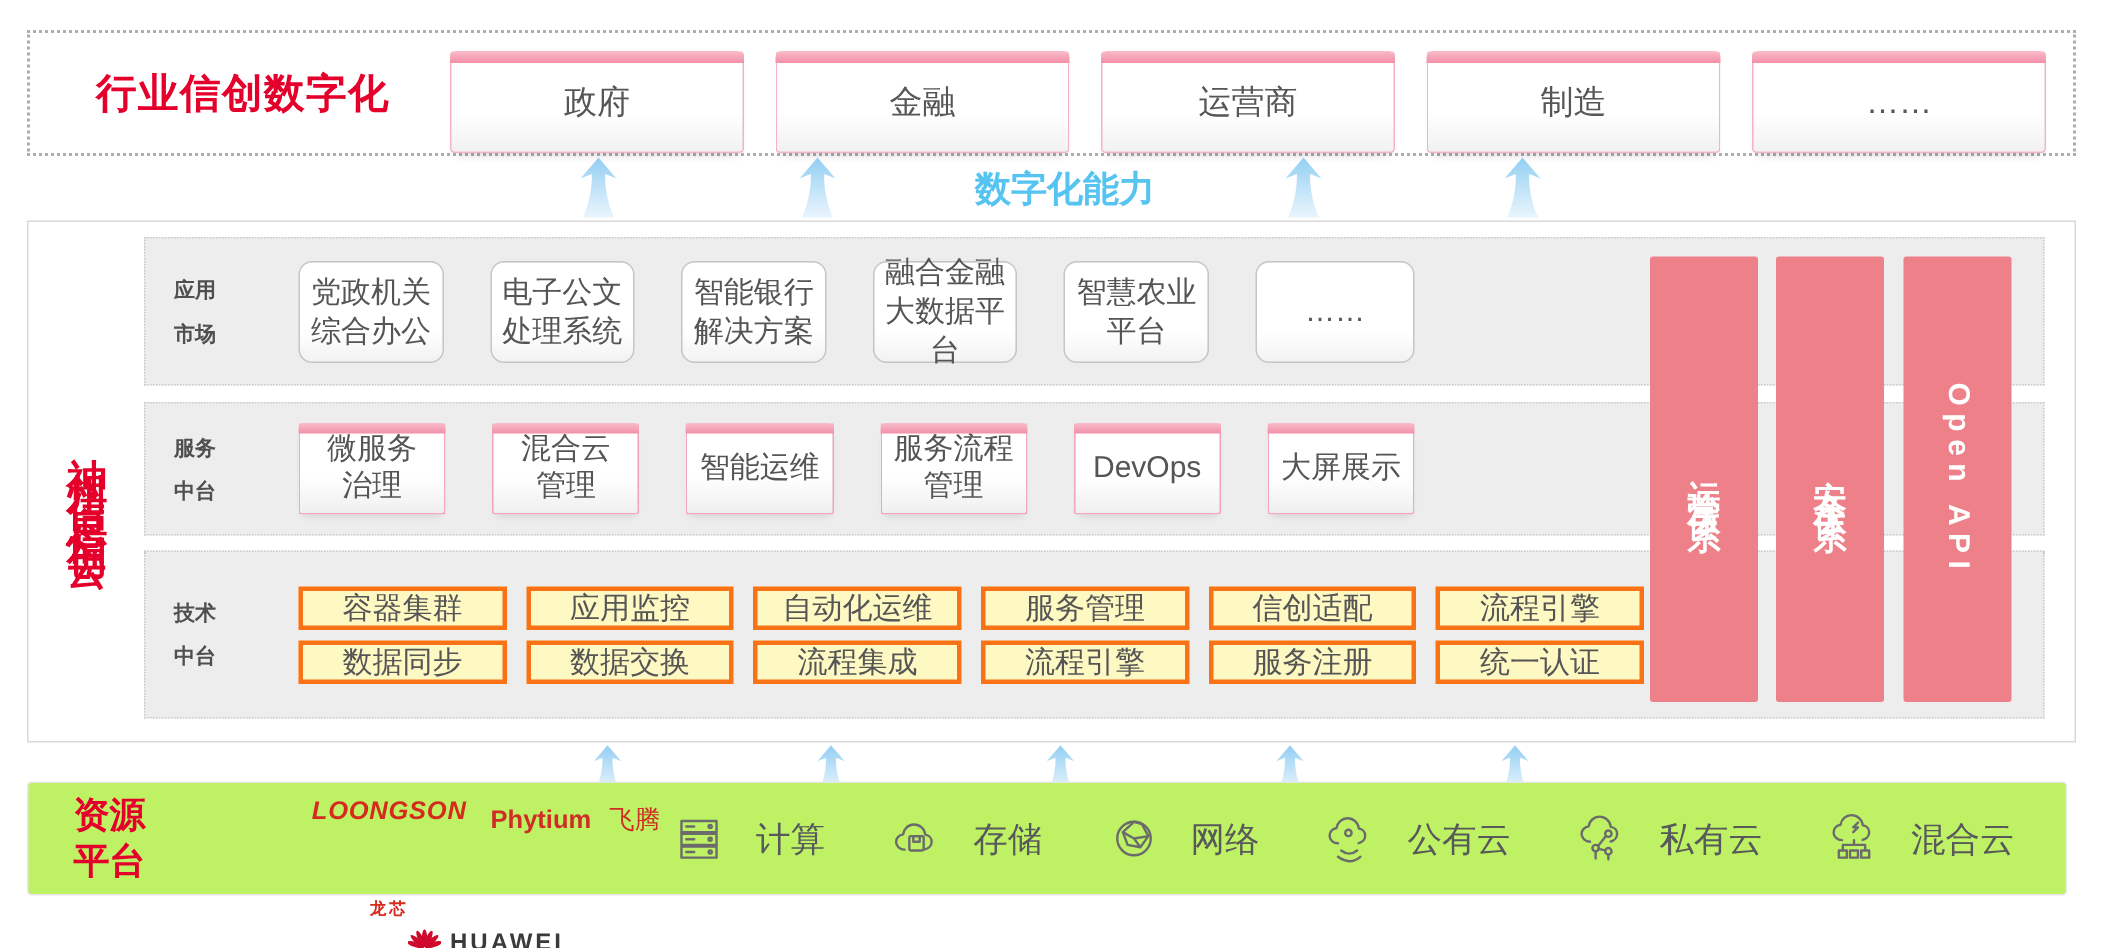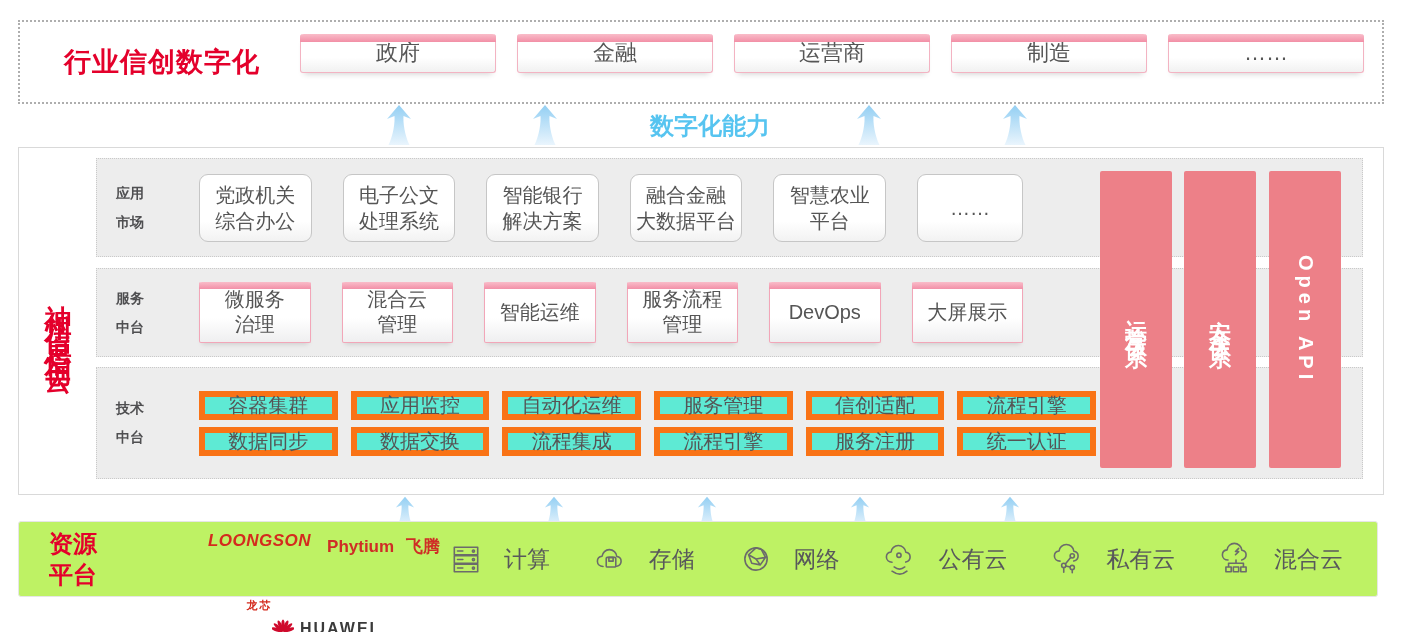--- a/index.html
+++ b/index.html
@@ -3,70 +3,70 @@
 <meta charset="utf-8">
 <style>
   * { margin:0; padding:0; box-sizing:border-box; }
   html,body { width:1402px; height:632px; background:#fff; font-family:"Liberation Sans","DejaVu Sans",sans-serif; overflow:hidden; }
   .abs { position:absolute; }
   body { position:relative; }
 
   
   .top-band { left:18px; top:20px; width:1366px; height:84px; border:2px dotted #aeaeae; }
   .top-label { left:44px; top:0; height:80px; display:flex; align-items:center; font-size:27px; font-weight:bold; color:#e4002b; letter-spacing:1px; }
-  .industries { left:280px; right:18px; top:12px; height:39px; display:flex; gap:21px; }
+  .industries { left:280px; right:18px; top:12px; height:68px; display:flex; gap:21px; }
   .industry-box { flex:1; position:relative; border:1px solid #f3b3c2; border-top:none; border-radius:3px;
       background:linear-gradient(#ffffff 62%, #f1f1f1); display:flex; align-items:center; justify-content:center;
       font-size:22px; color:#565656; box-shadow:0 5px 6px -4px rgba(0,0,0,.18); }
   .industry-box::before { content:""; position:absolute; top:0; left:-1px; right:-1px; height:8px;
       background:linear-gradient(#f9bcc9,#f28fa6); border-radius:4px 4px 0 0; }
 
   
   .cap-label { top:110px; left:640px; width:140px; text-align:center; font-size:24px; font-weight:bold; color:#56c4f0; }
   .up-arrow { width:34px; height:42px; }
   .up-arrow-sm { width:30px; height:32px; }
 
   
   .main-box { left:18px; top:147px; width:1366px; height:348px; background:#fff; border:1px solid #d9d9d9; }
   .v-title { left:0; top:0; bottom:0; width:78px; display:flex; align-items:center; justify-content:center;
       writing-mode:vertical-rl; text-orientation:upright; font-size:27px; font-weight:bold; color:#e4002b; letter-spacing:11px; }
   .row { left:77px; width:1267px; background:#ededed; border:1px dotted #c9c9c9; display:flex; align-items:center; padding-left:19px; }
   .row-1 { top:10px; height:99px; }
   .row-2 { top:120px; height:89px; }
   .row-3 { top:219px; height:112px; }
   .row-label { width:66px; font-size:14px; font-weight:bold; color:#4f4f51; line-height:29px; white-space:pre-line; }
-  .boxes { width:824px; margin-left:17px; display:flex; gap:31px; align-items:center; }
+  .boxes { width:744px; margin-left:17px; display:flex; gap:31px; align-items:center; }
   .app-box { flex:1; height:68px; background:linear-gradient(#ffffff 70%, #f2f2f2); border:1px solid #c6c6c6; border-radius:9px;
       display:flex; align-items:center; justify-content:center; text-align:center; font-size:20px; line-height:26px; color:#555; white-space:pre-line; }
   .app-box.small { flex:0 0 106px; }
   .svc-box { flex:1; position:relative; height:61px; border:1px solid #f2a6b8; border-top:none; border-radius:2px;
       background:linear-gradient(#ffffff 60%, #efeff0); display:flex; align-items:center; justify-content:center;
       text-align:center; font-size:20px; line-height:25px; color:#555; white-space:pre-line; box-shadow:0 4px 5px -3px rgba(0,0,0,.15); }
   .svc-box::before { content:""; position:absolute; top:0; left:-1px; right:-1px; height:7px;
       background:linear-gradient(#f9bcc9,#f290a8); border-radius:3px 3px 0 0; }
   .tech-grid { width:897px; margin-left:17px; display:grid; grid-template-columns:repeat(6,1fr); gap:7px 13px; }
-  .tech-box { height:29px; background:#5eead4; border:6px solid #f97316; display:flex; align-items:center; justify-content:center;
+  .tech-box { height:29px; background:#fef9c3; border:3px solid #f97316; display:flex; align-items:center; justify-content:center;
       font-size:20px; color:#555; }
   .pillar { top:23px; width:72px; height:297px; background:#ed8088; border-radius:2px; display:flex; align-items:center; justify-content:center;
       color:#fff; font-weight:bold; writing-mode:vertical-rl; }
   .pillar.cn { text-orientation:upright; font-size:22px; letter-spacing:9px; }
   .pillar.en { font-size:20px; letter-spacing:5px; }
   .pillar-1 { left:1081px; } .pillar-2 { left:1165px; } .pillar-3 { left:1250px; }
 
   
   .res-band { left:18px; top:521px; width:1360px; height:76px; background:#bef264; border:1px solid #e6e6e6; border-radius:3px; }
   .res-label { left:30px; top:0; bottom:0; display:flex; align-items:center; font-size:24px; font-weight:bold; color:#e4002b;
       line-height:31px; white-space:pre-line; }
   .vendors { left:180px; top:9px; width:250px; text-align:center; }
   .vendor-row { display:flex; justify-content:center; align-items:flex-start; gap:16px; }
   .loongson-name { font-size:17px; font-weight:900; font-style:italic; color:#d42b1e; letter-spacing:.5px;text-align:right; }
   .loongson-sub { font-size:11px; font-weight:bold; color:#d42b1e; letter-spacing:2px;margin-top:47px; }
   .phytium { margin-top:4px; font-size:17px; color:#cf2d26; }
   .phytium-name { font-weight:bold; }
-  .phytium-sub { font-weight:700;margin-left:12px; }
+  .phytium-sub { font-weight:400;margin-left:12px; }
   .huawei { margin-top:6px; display:flex; align-items:center; justify-content:center; gap:6px; }
   .huawei-name { font-size:16px; font-weight:bold; color:#3a3a3a; letter-spacing:2px; }
   .res-items { left:430px; right:34px; top:0; bottom:0; display:flex; align-items:center; justify-content:space-between; }
   .res-item { display:flex; align-items:center; gap:21px; }
   .res-item .lbl { font-size:23px; color:#58595b; }
   .icon-svg { stroke:#6b6b6b; fill:none; stroke-width:1.5; stroke-linecap:round; stroke-linejoin:round; }
 </style>
 </head>
 <body>
 

